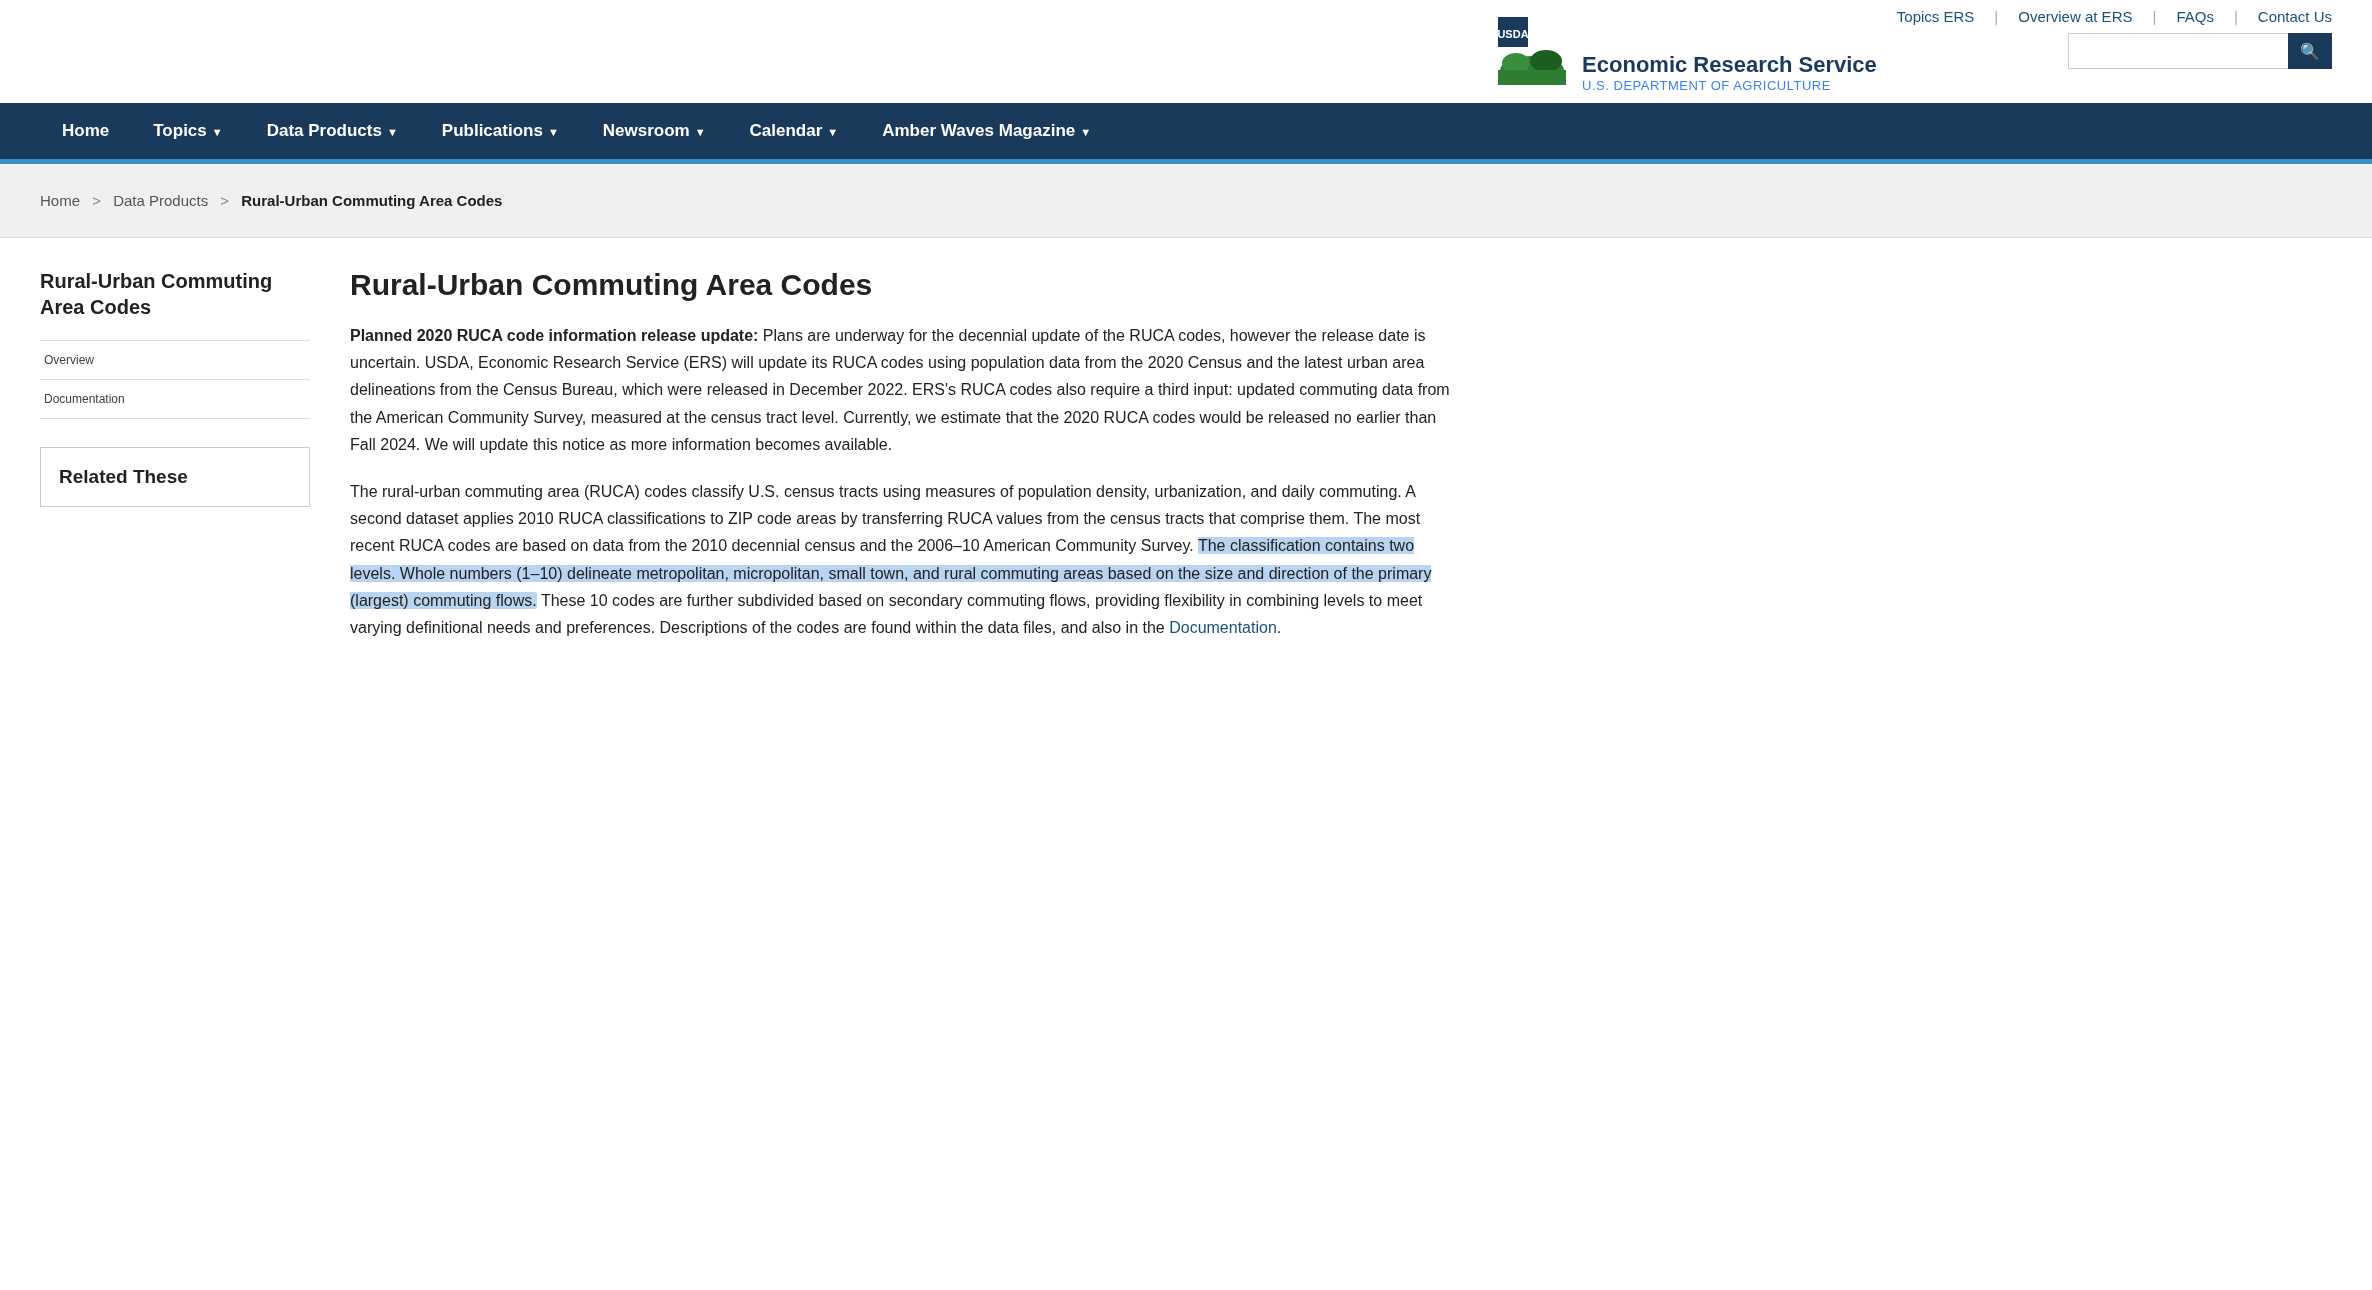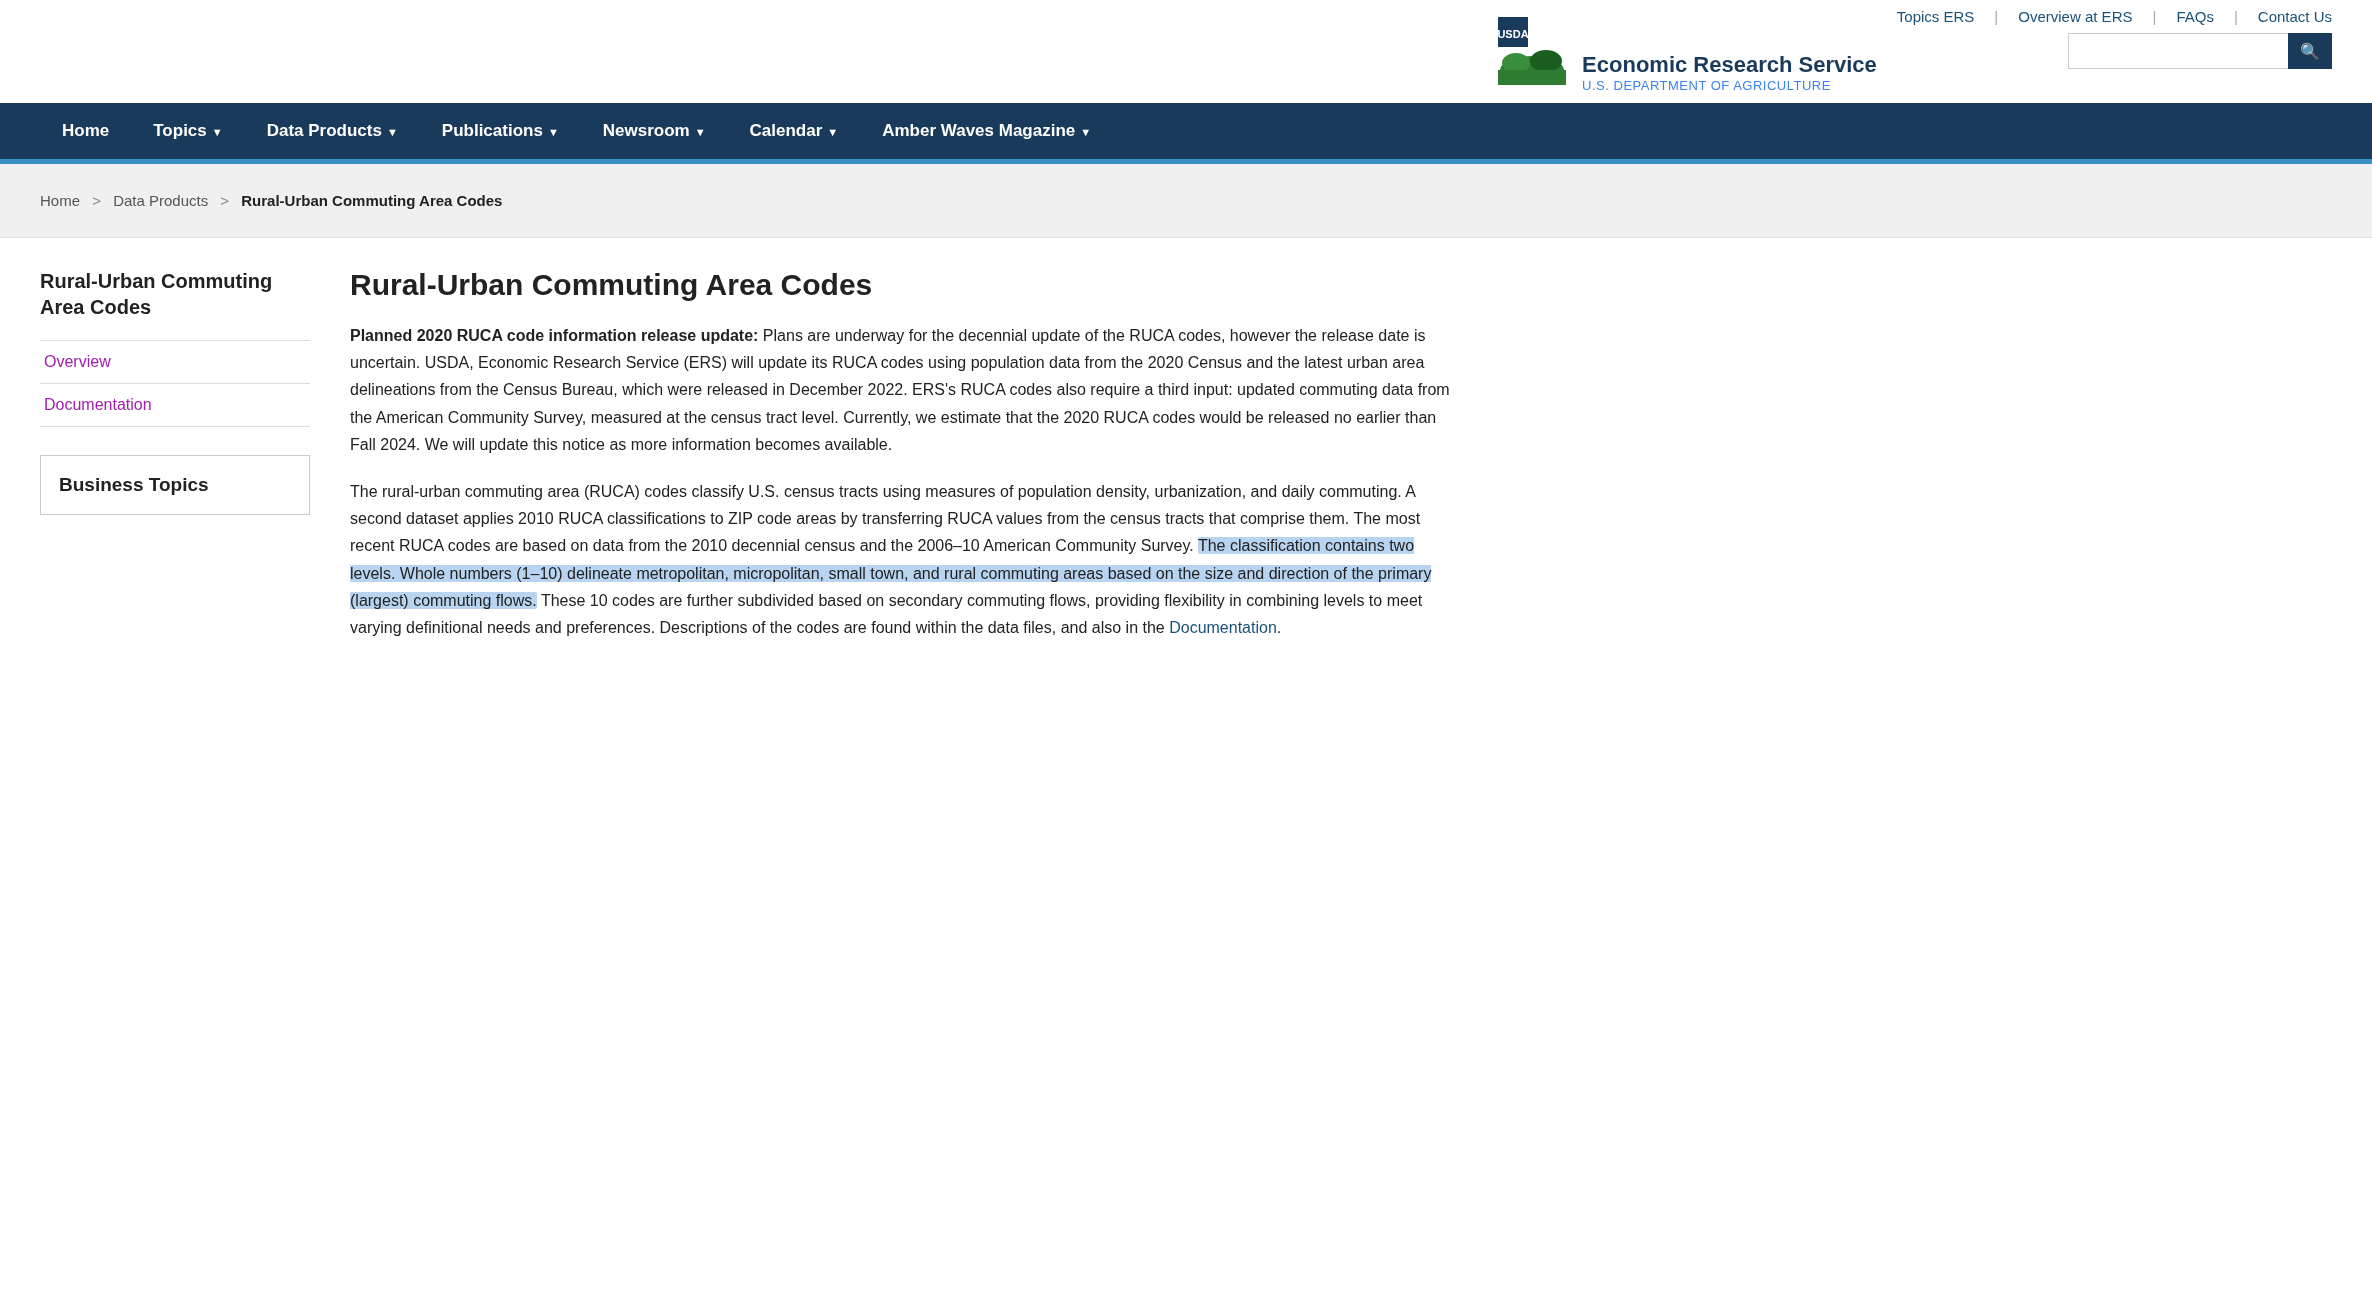--- a/index.html
+++ b/index.html
@@ -149,23 +149,23 @@
     }
     .sidebar-nav li {
       border-top: 1px solid #ddd;
     }
     .sidebar-nav li:last-child {
       border-bottom: 1px solid #ddd;
     }
     .sidebar-nav li a {
       display: block;
       padding: 12px 4px;
-      color: #a21caf;
-      text-decoration: none;
-      font-size: 16px;
+      color: #404040;
+      text-decoration: none;
+      font-size: 12px;
     }
 
     
     .related-box {
       border: 1px solid #ccc;
       padding: 18px 18px 8px 18px;
     }
     .related-box h3 {
       font-size: 19px;
       font-weight: bold;
@@ -290,21 +290,21 @@
     <ul class="sidebar-nav">
       <li>
         <a href="#">Overview</a>
       </li>
       <li>
         <a href="#">Documentation</a>
       </li>
     </ul>
 
     <div class="related-box">
-      <h3>Business Topics</h3>
+      <h3>Related These</h3>
     </div>
   </aside>
 
   <article class="article">
     <h1>Rural-Urban Commuting Area Codes</h1>
 
     <p>
       <span class="bold-label">Planned 2020 RUCA code information release update:</span><span> Plans are underway for the decennial update of the RUCA codes, however the release date is uncertain. USDA, Economic Research Service (ERS) will update its RUCA codes using population data from the 2020 Census and the latest urban area delineations from the Census Bureau, which were released in December 2022. ERS's RUCA codes also require a third input: updated commuting data from the American Community Survey, measured at the census tract level. Currently, we estimate that the 2020 RUCA codes would be released no earlier than Fall 2024. We will update this notice as more information becomes available.</span>
     </p>
 

